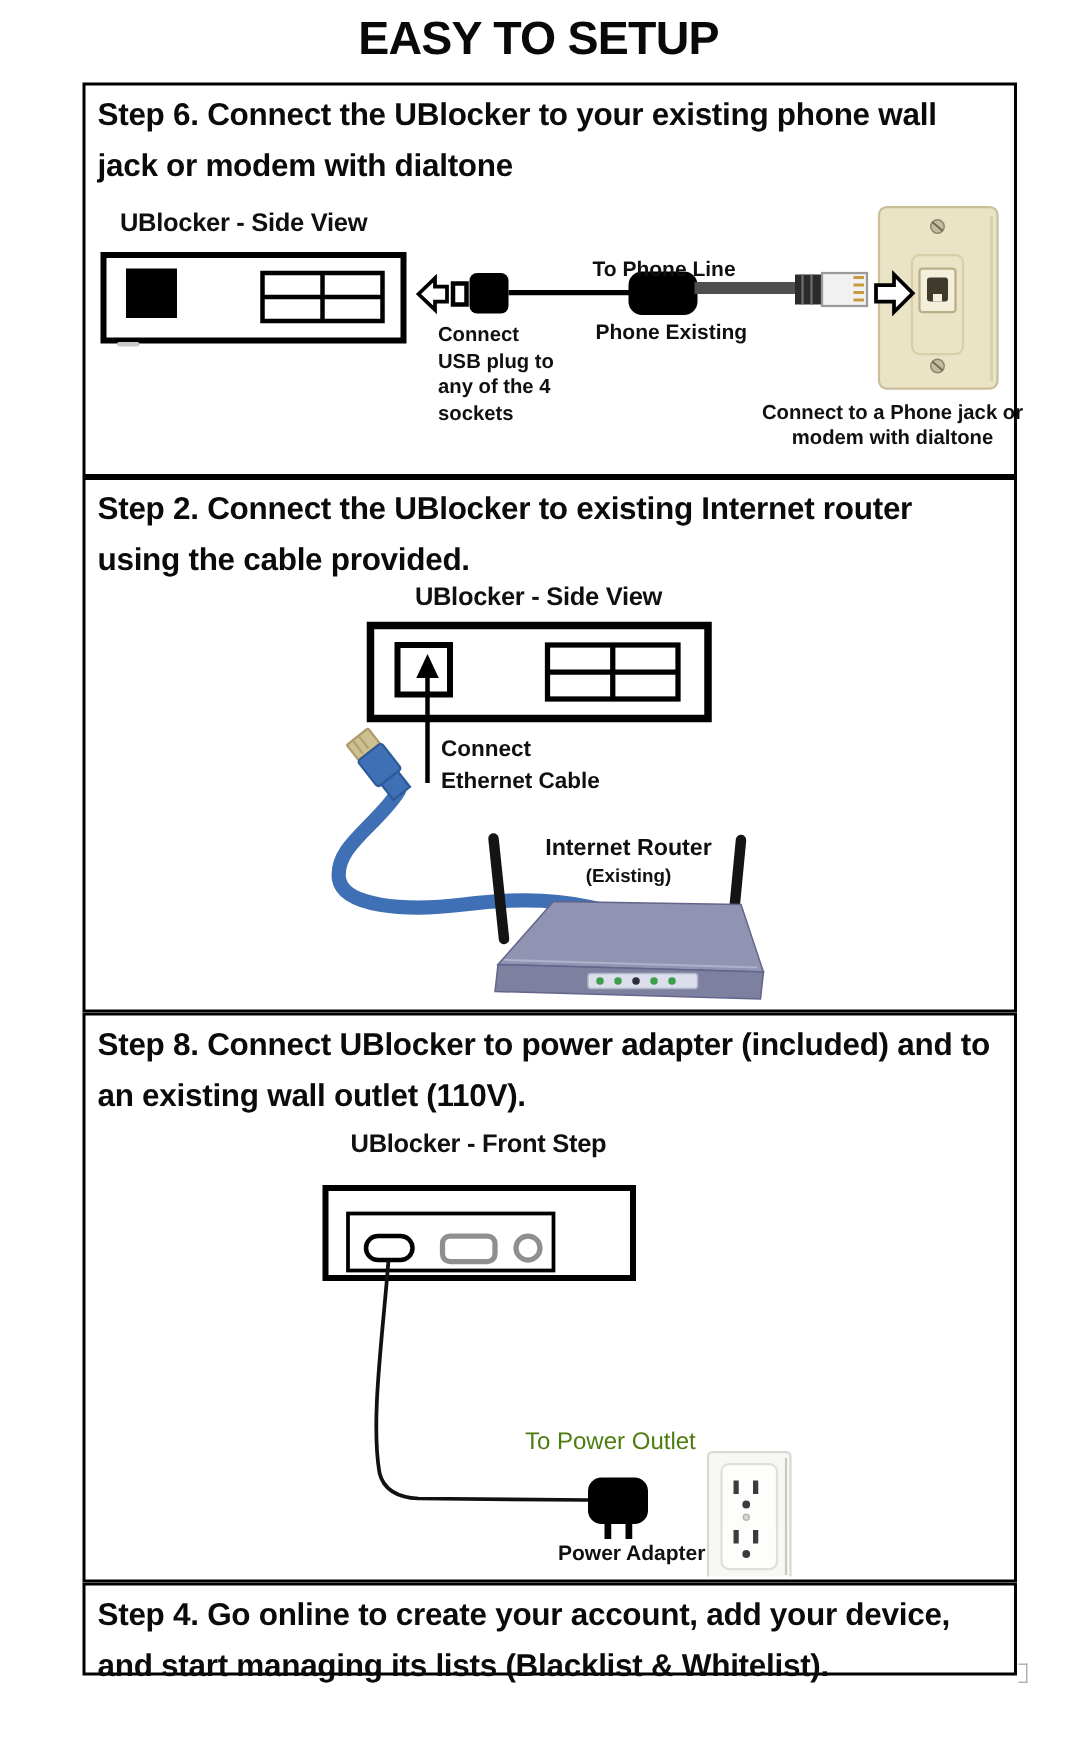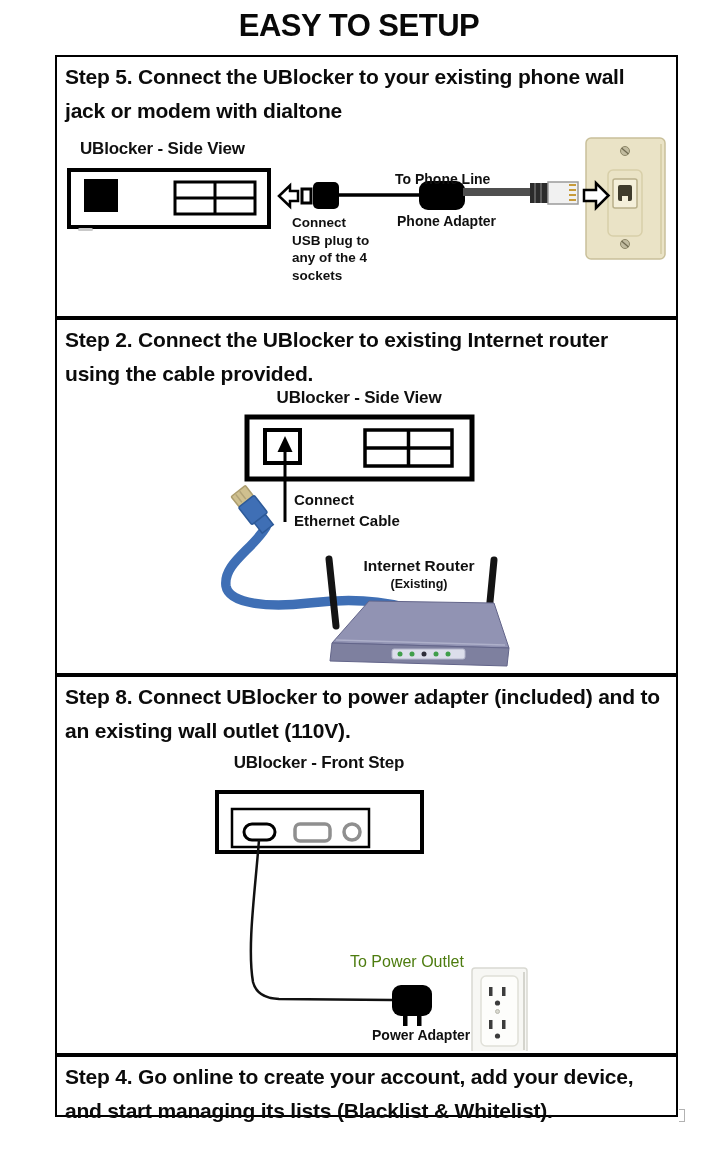--- a/index.html
+++ b/index.html
@@ -35,21 +35,21 @@
   }
 </style>
 </head>
 <body>
 
 <div id="page">
 
   <div id="main-title">EASY TO SETUP</div>
 
   <div class="step-box" id="box1">
-    <div class="step-heading">Step 5. Connect the UBlocker to your existing phone wall
+    <div class="step-heading">Step 6. Connect the UBlocker to your existing phone wall
 jack or modem with dialtone</div>
     <div class="dlab view-label" style="left:23px; top:82px;">UBlocker - Side View</div>
 
     <svg class="dsvg" style="top:75px;" width="619" height="184" viewBox="0 0 619 184">
 
       <g>
         <rect x="12" y="38" width="200" height="57" fill="#ffffff" stroke="#000" stroke-width="4"></rect>
         <rect x="27" y="47" width="34" height="33" fill="#000"></rect>
         <g>
           <rect x="118" y="50" width="80" height="32" fill="#fff" stroke="#000" stroke-width="3"></rect>
@@ -96,25 +96,27 @@
           <rect x="556" y="47" width="24" height="29" rx="2" fill="#f4efda" stroke="#b9b08a" stroke-width="1.5"></rect>
           <rect x="561" y="53" width="14" height="16" rx="2" fill="#3f3b2c"></rect>
           <rect x="565" y="64" width="6" height="5" fill="#f4efda"></rect>
         </g>
       </g>
 
       <path d="M527 58 L539 58 L539 51 L551.5 63.5 L539 76 L539 69 L527 69 Z" fill="#fff" stroke="#000" stroke-width="2.5"></path>
     </svg>
 
     <div class="dlab" style="left:338px; top:98px; font-size:14px;margin-top:16px;">To Phone Line</div>
-    <div class="dlab" style="left:340px; top:156px; font-size:14px;">Phone Adapter</div>
+    <div class="dlab" style="left:340px; top:156px; font-size:14px;">Phone Existing</div>
     <div class="dlab" style="left:235px; top:157px; font-size:13.5px; line-height:17.5px;">Connect
 USB plug to
 any of the 4
 sockets</div>
+    <div class="dlab centered" style="left:443px; top:209px; width:190px; font-size:13.5px; line-height:17px;">Connect to a Phone jack or
+modem with dialtone</div>
     <div id="smudge"></div>
   </div>
 
   <div class="step-box" id="box2">
     <div class="step-heading">Step 2. Connect the UBlocker to existing Internet router
 using the cable provided.</div>
     <div class="dlab view-label centered" style="left:132px; top:68px; width:340px;">UBlocker - Side View</div>
 
     <svg class="dsvg" style="top:90px;" width="619" height="261" viewBox="0 0 619 261">
 

